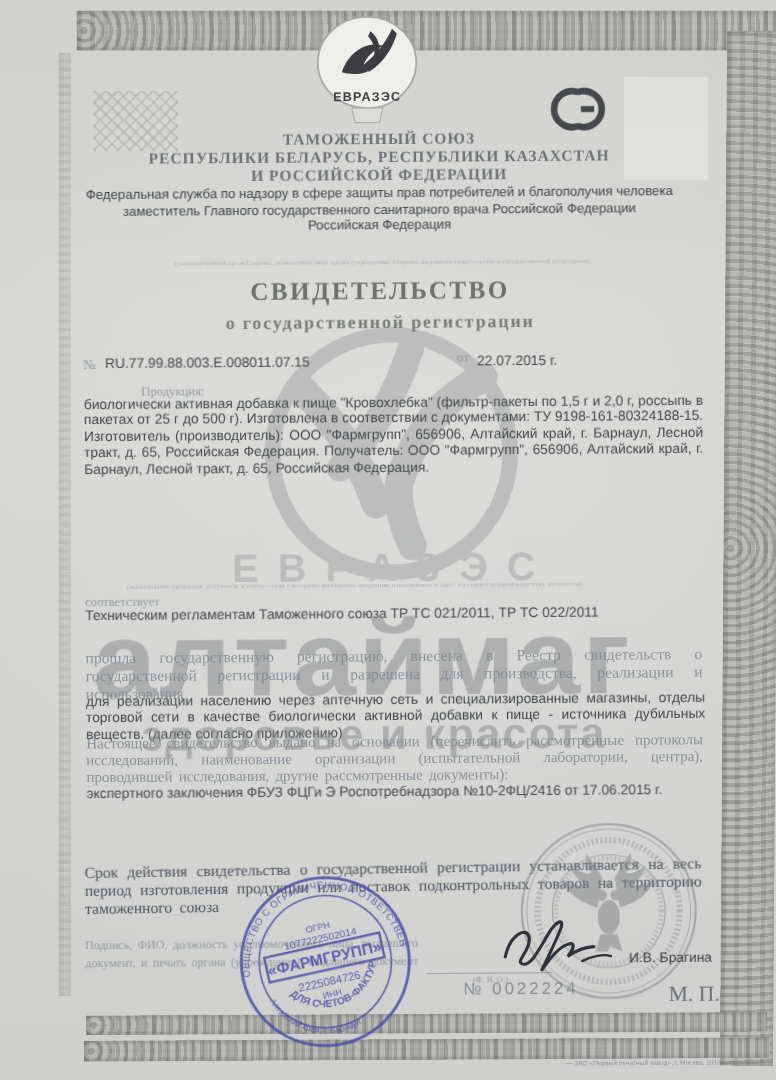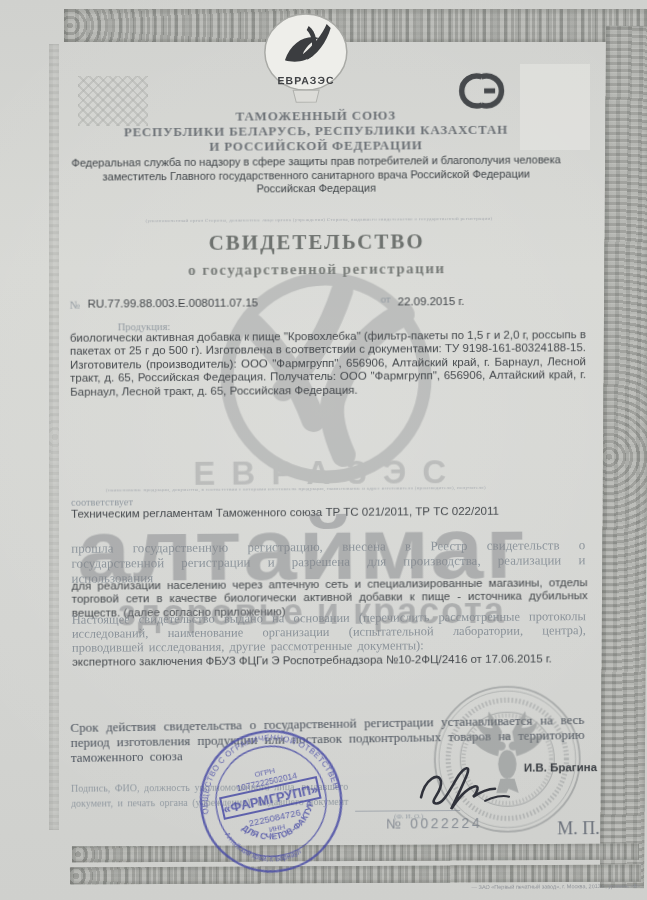--- a/index.html
+++ b/index.html
@@ -57,21 +57,21 @@
   #usage-text{left:70px;top:578px;width:516px;z-index:2;}
   #basis-note{left:70px;top:612px;width:514px;z-index:2;font-size:12.5px;line-height:13.8px;
     text-align:justify;word-spacing:2px;color:#8b939a;}
   #expertise-text{left:70px;top:654px;width:516px;z-index:2;text-align:left;}
   #validity-text{left:68px;top:716px;width:514px;z-index:2;font-size:13px;line-height:15.2px;
     text-align:justify;word-spacing:3px;color:#4d545e;filter:blur(.3px);transform:rotate(-.5deg);}
   #sign-caption{left:68px;top:780px;width:300px;z-index:2;font-size:10px;line-height:14.5px;word-spacing:2px;}
   #form-number{left:336px;top:816px;z-index:3;font-size:14px;letter-spacing:2.5px;color:#878d95;filter:blur(.3px);margin-left:47px;}
   #fio-line{left:352px;top:811px;width:105px;border-top:1px solid #a3a8ae;z-index:2;}
   #fio-caption{left:358px;top:813px;width:95px;font-size:7px;text-align:center;z-index:2;}
-  #signer-name{left:521px;top:763px;z-index:6;font-size:11.5px;font-weight:bold;color:#3a3e43;filter:blur(.2px);}
+  #signer-name{left:521px;top:794px;z-index:6;font-size:11.5px;font-weight:normal;color:#3a3e43;filter:blur(.2px);}
   #mp-label{left:554px;top:820px;z-index:2;font-size:18px;color:#6a707a;filter:blur(.3px);}
   #print-info{left:330px;top:885px;width:308px;text-align:right;font-size:5.5px;color:#8f9298;z-index:2;}
   #wm-emblem{left:193px;top:270px;width:272px;height:245px;z-index:1;opacity:.34;filter:blur(.6px);}
   #wm-brand{left:76px;top:498px;z-index:3;font-weight:bold;font-size:88px;letter-spacing:2px;
     color:#84868a;opacity:.5;transform:scaleX(1.08);transform-origin:left;white-space:nowrap;filter:blur(.4px);}
   #wm-tagline{left:116px;top:591px;z-index:3;font-weight:bold;font-size:36px;letter-spacing:2px;
     color:#84868a;opacity:.5;white-space:nowrap;filter:blur(.4px);}
   #stamp-blue{left:193px;top:726px;width:150px;height:150px;z-index:4;transform:rotate(-12deg);
     opacity:.85;filter:blur(.3px);}
   #stamp-gray{left:428px;top:684px;width:153px;height:153px;z-index:4;opacity:.5;filter:blur(.5px);}
@@ -120,21 +120,21 @@
       <div>Российская Федерация</div>
     </div>
     <div id="authority-caption" class="abs tiny-faint">(уполномоченный орган Стороны, должностное лицо органа (учреждения) Стороны, выдавшего свидетельство о государственной регистрации)</div>
 
     <div id="doc-title" class="abs serif">СВИДЕТЕЛЬСТВО</div>
     <div id="doc-subtitle" class="abs serif">о государственной регистрации</div>
 
     <span id="num-label" class="abs serif-faint">№</span>
     <span id="num-value" class="abs typed">RU.77.99.88.003.Е.008011.07.15</span>
     <span id="date-label" class="abs serif-faint">от</span>
-    <span id="date-value" class="abs typed">22.09.2015 г.</span>
+    <span id="date-value" class="abs typed">22.07.2015 г.</span>
 
     <div id="product-label" class="abs serif-faint">Продукция:</div>
     <div id="product-text" class="abs typed">биологически активная добавка к пище "Кровохлебка" (фильтр-пакеты по 1,5 г и 2,0 г, россыпь в пакетах от 25 г до 500 г). Изготовлена в соответствии с документами: ТУ 9198-161-80324188-15. Изготовитель (производитель): ООО "Фармгрупп", 656906, Алтайский край, г. Барнаул, Лесной тракт, д. 65, Российская Федерация. Получатель: ООО "Фармгрупп", 656906, Алтайский край, г. Барнаул, Лесной тракт, д. 65, Российская Федерация.</div>
     <div id="caption2" class="abs tiny-faint">(наименование продукции, документы, в соответствии с которыми изготовлена продукция, наименование и адрес изготовителя (производителя), получателя)</div>
 
     <div id="compliance-label" class="abs serif-faint">соответствует</div>
     <div id="compliance-text" class="abs typed">Техническим регламентам Таможенного союза ТР ТС 021/2011, ТР ТС 022/2011</div>
 
     <div id="reg-note" class="abs serif">прошла государственную регистрацию, внесена в Реестр свидетельств о государственной регистрации и разрешена для производства, реализации и использования</div>
     <div id="usage-text" class="abs typed">для реализации населению через аптечную сеть и специализированные магазины, отделы торговой сети в качестве биологически активной добавки к пище - источника дубильных веществ. (далее согласно приложению)</div>

